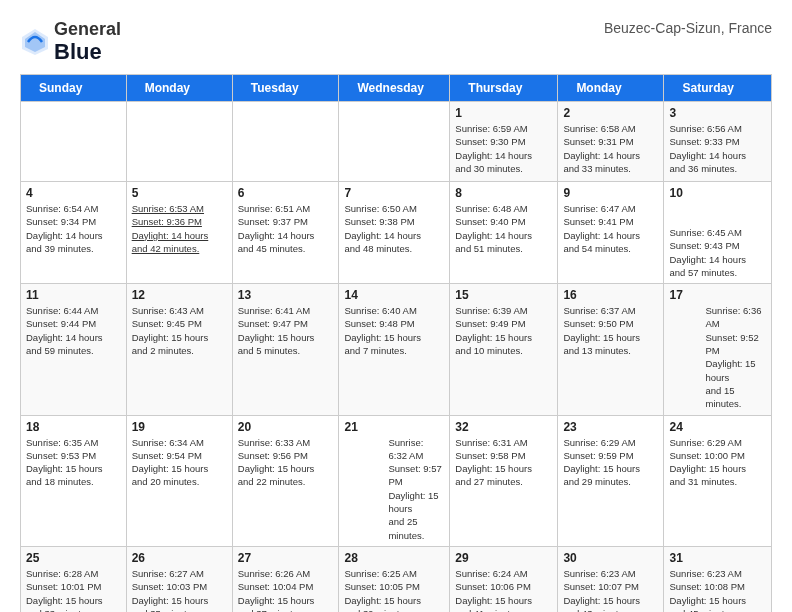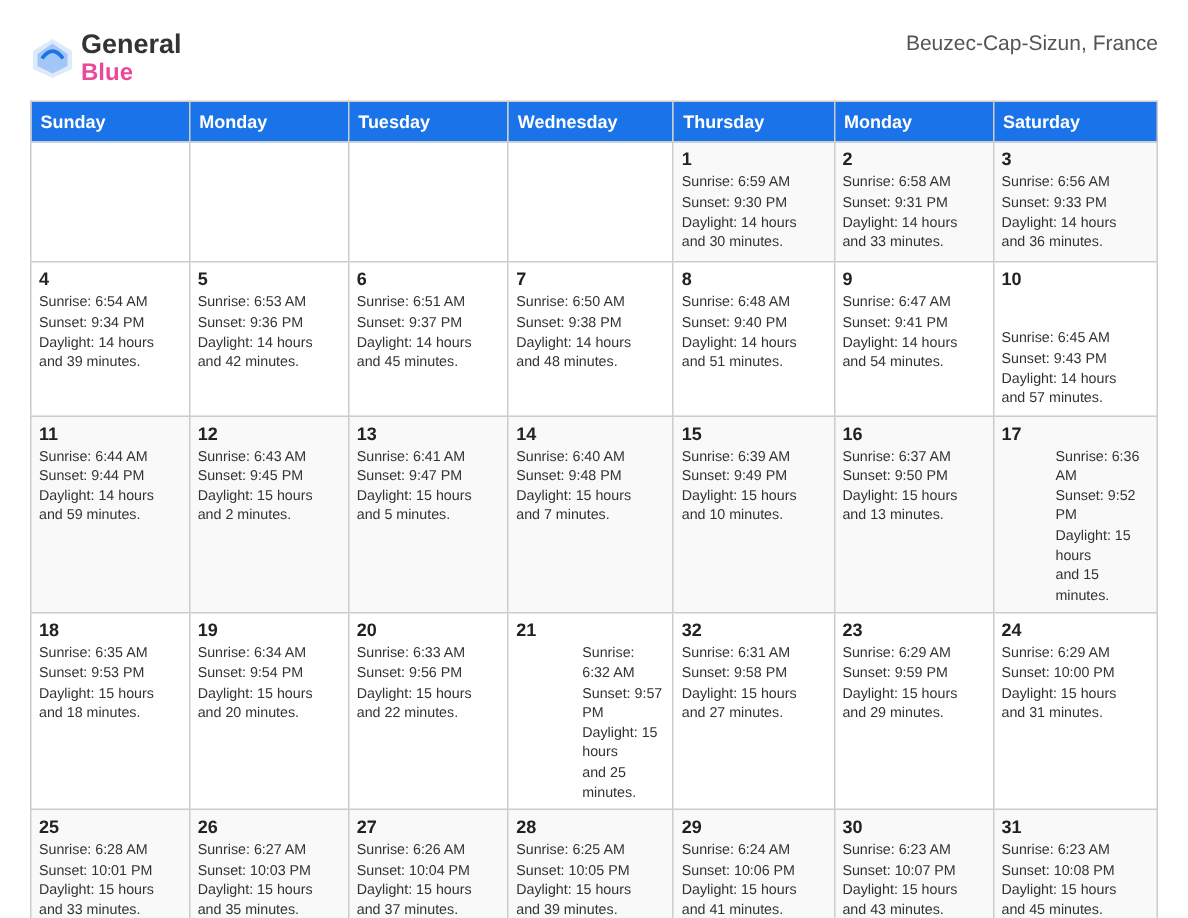--- a/index.html
+++ b/index.html
@@ -24,23 +24,23 @@
       display: flex;
       flex-direction: column;
       line-height: 1.1;
     }
     .logo-general {
       font-size: 18px;
       font-weight: bold;
       color: #333;
     }
     .logo-blue {
-      font-size: 16px;
-      font-weight: bold;
-      color: #ec4899;
+      font-size: 22px;
+      font-weight: bold;
+      color: #0f172a;
     }
     .logo-icon {
       width: 30px;
       height: 30px;
       margin-right: 4px;
     }
     .title-block {
       text-align: right;
     }
     .month-year {
@@ -54,21 +54,21 @@
     }
     table {
       width: 100%;
       border-collapse: collapse;
       font-size: 10.5px;
     }
     thead tr th {
       background-color: #1a73e8;
       color: #fff;
       text-align: left;
-      padding: 6px 6px;
+      padding: 6px 18px;
       font-size: 12px;
       font-weight: bold;
       border: 1px solid #ccc;
     }
     tbody tr td {
       border: 1px solid #ccc;
       vertical-align: top;
       padding: 4px 5px;
       height: 80px;
       width: 113px;
@@ -155,21 +155,21 @@
       <tr>
         <td>
           <div class="day-number">4</div>
           <div class="day-detail" style="white-space: pre-line;">Sunrise: 6:54 AM
 Sunset: 9:34 PM
 Daylight: 14 hours
 and 39 minutes.</div>
         </td>
         <td>
           <div class="day-number">5</div>
-          <div class="day-detail" style="white-space: pre-line;">Sunrise: 6:53 AM
+          <div class="day-detail" style="white-space: pre-line; text-decoration: underline;">Sunrise: 6:53 AM
 Sunset: 9:36 PM
 Daylight: 14 hours
 and 42 minutes.</div>
         </td>
         <td>
           <div class="day-number">6</div>
           <div class="day-detail" style="white-space: pre-line;">Sunrise: 6:51 AM
 Sunset: 9:37 PM
 Daylight: 14 hours
 and 45 minutes.</div>

